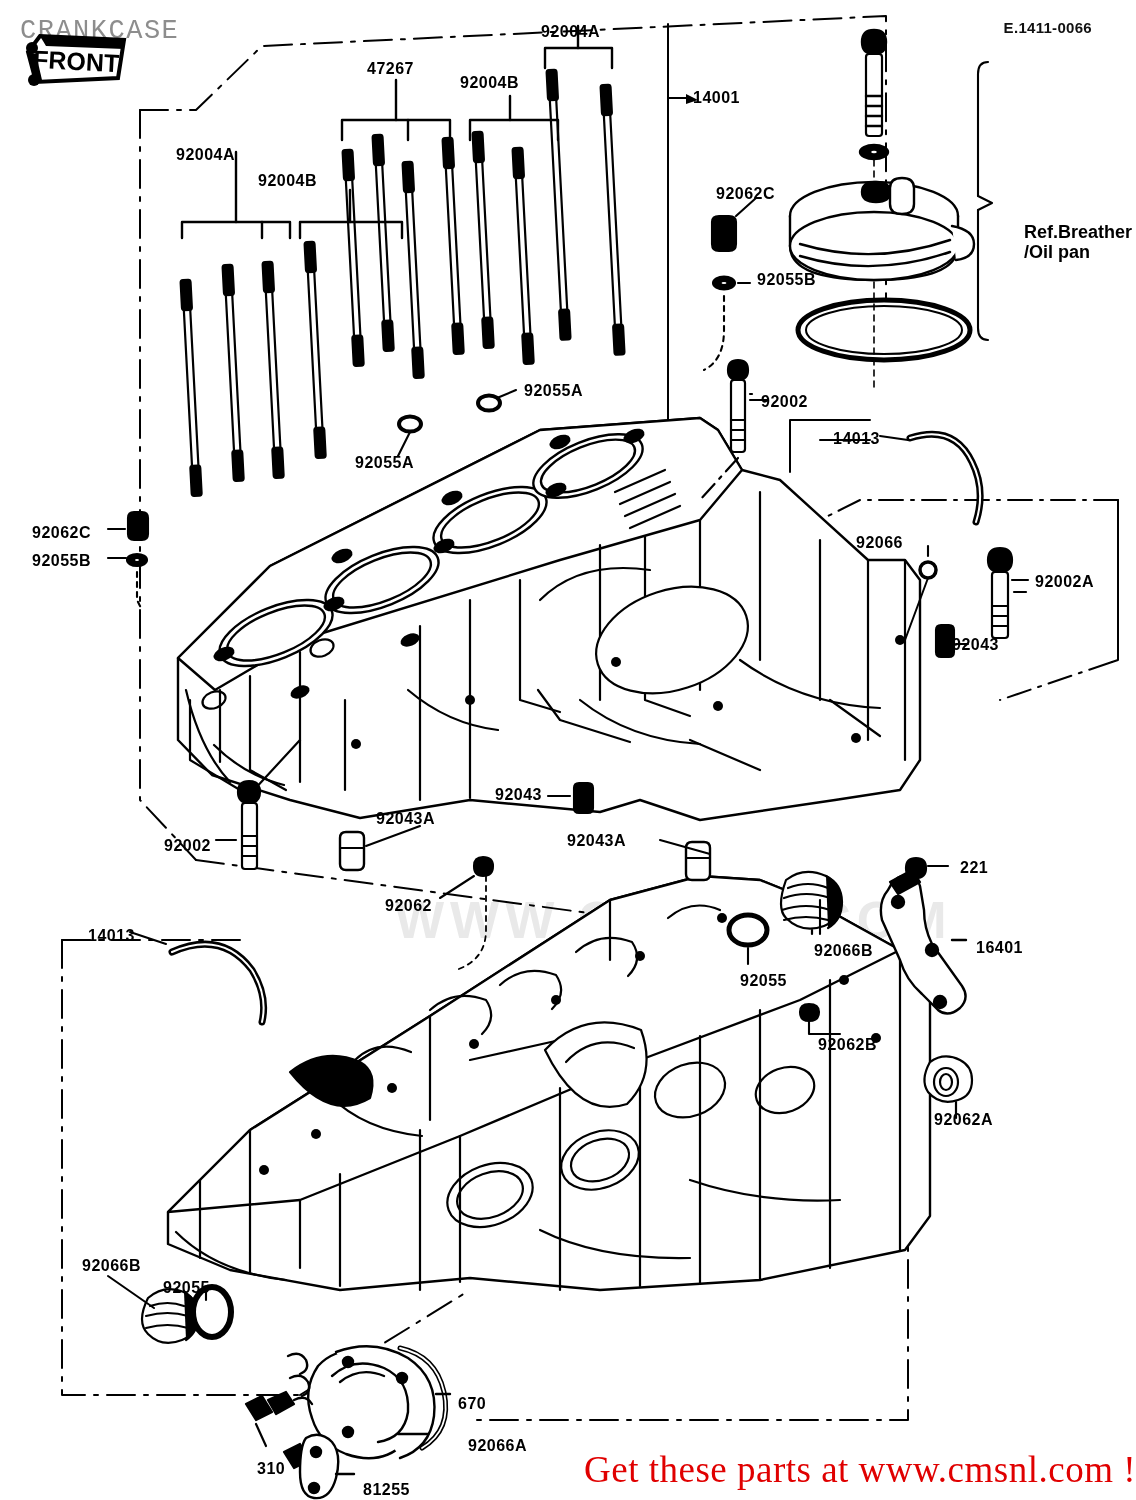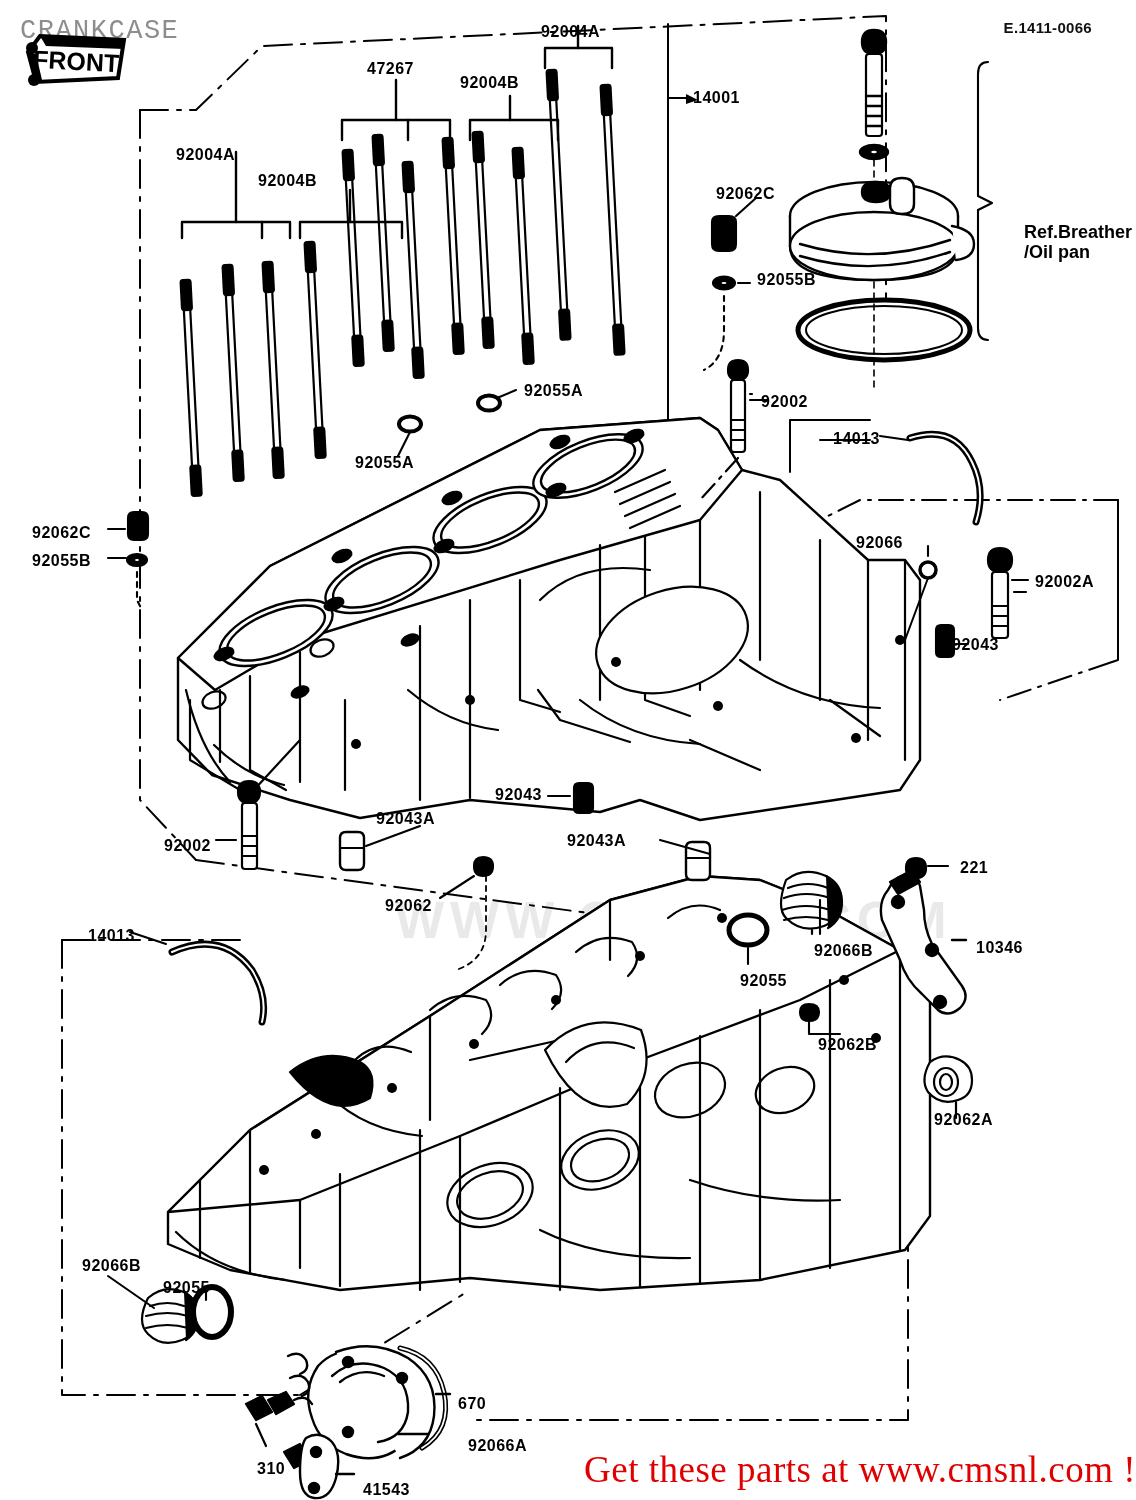--- a/index.html
+++ b/index.html
@@ -508,28 +508,28 @@
       <div class="lbl" style="left: 856px; top: 535px;">92066</div>
       <div class="lbl" style="left: 1035px; top: 574px;">92002A</div>
       <div class="lbl" style="left: 952px; top: 637px;">92043</div>
       <div class="lbl" style="left: 495px; top: 787px;">92043</div>
       <div class="lbl" style="left: 376px; top: 811px;">92043A</div>
       <div class="lbl" style="left: 164px; top: 838px;">92002</div>
       <div class="lbl" style="left: 567px; top: 833px;">92043A</div>
       <div class="lbl" style="left: 960px; top: 860px;">221</div>
       <div class="lbl" style="left: 385px; top: 898px;">92062</div>
       <div class="lbl" style="left: 88px; top: 928px;">14013</div>
-      <div class="lbl" style="left: 976px; top: 940px;">10346</div>
+      <div class="lbl" style="left: 976px; top: 940px;">16401</div>
       <div class="lbl" style="left: 814px; top: 943px;">92066B</div>
       <div class="lbl" style="left: 740px; top: 973px;">92055</div>
       <div class="lbl" style="left: 818px; top: 1037px;">92062B</div>
       <div class="lbl" style="left: 934px; top: 1112px;">92062A</div>
       <div class="lbl" style="left: 82px; top: 1258px;">92066B</div>
       <div class="lbl" style="left: 163px; top: 1280px;">92055</div>
       <div class="lbl" style="left: 458px; top: 1389px; margin-top: 7px;">670</div>
       <div class="lbl" style="left: 436px; top: 1438px; margin-left: 32px;">92066A</div>
       <div class="lbl" style="left: 257px; top: 1461px;">310</div>
-      <div class="lbl" style="left: 363px; top: 1482px;">41543</div>
+      <div class="lbl" style="left: 363px; top: 1482px;">81255</div>
     </div>
 
   <div class="banner">Get these parts at www.cmsnl.com !</div>
 
 </div>
 
 </body></html>

